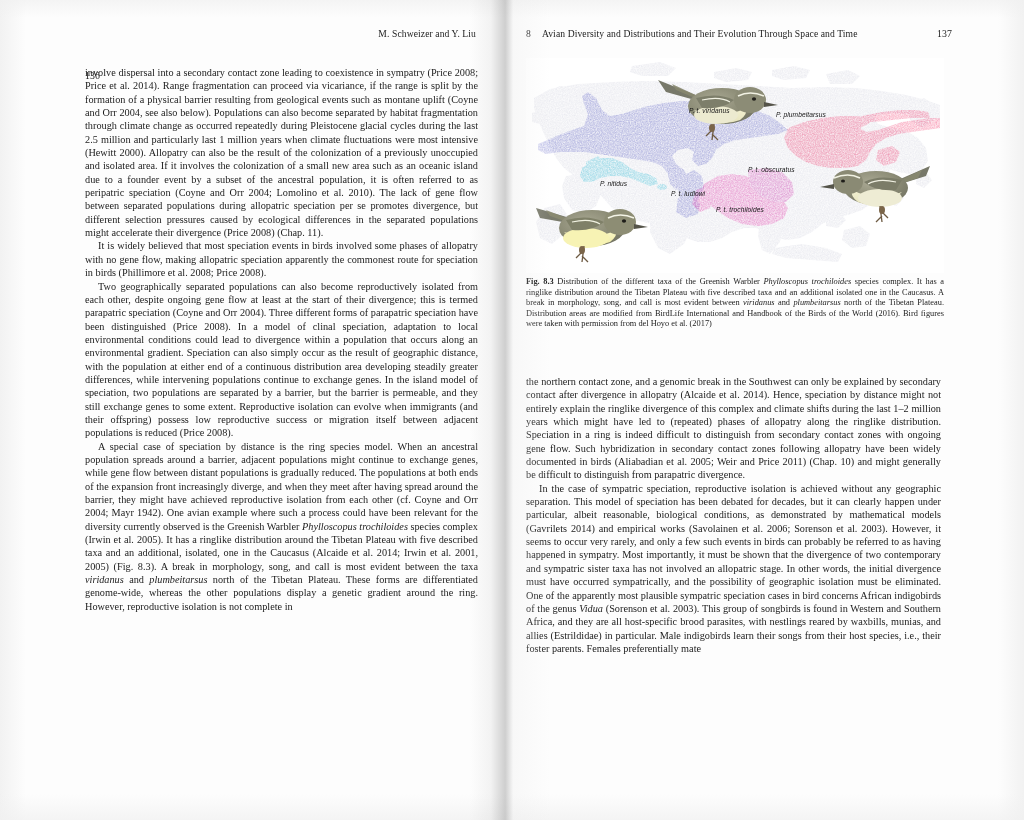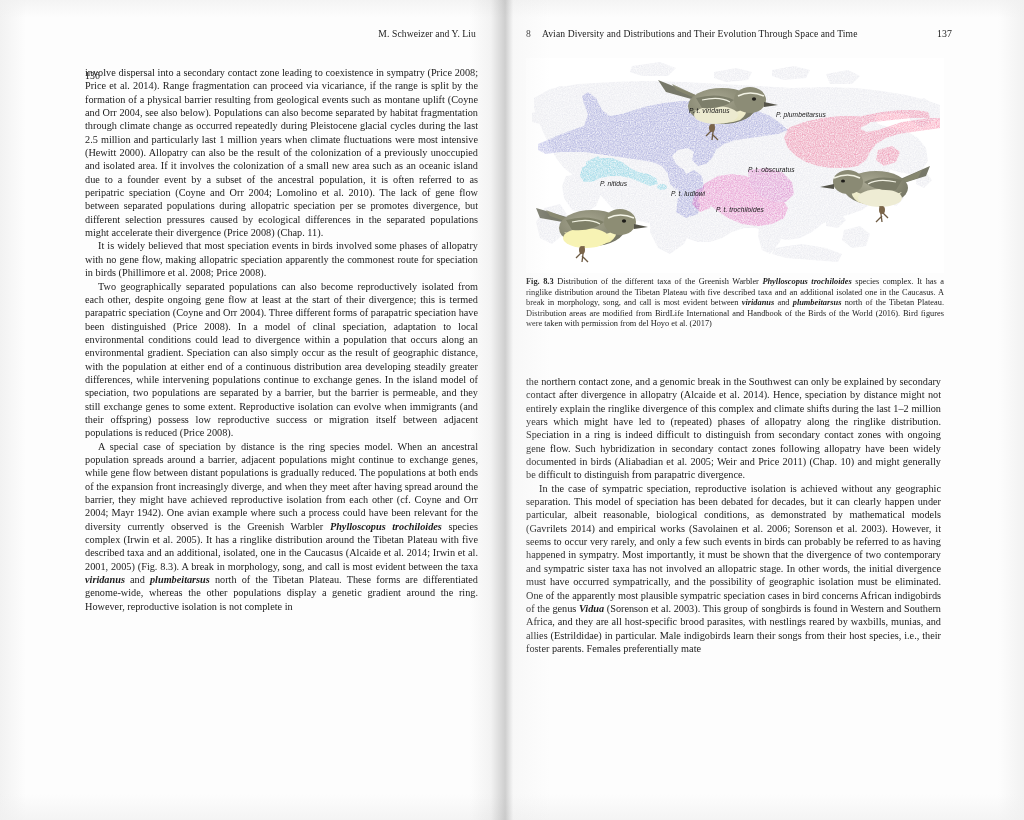--- a/index.html
+++ b/index.html
@@ -95,21 +95,21 @@
     text-justify: inter-word;
     hyphens: manual;
   }
   .left .col  { left: 85px; width: 393px; top: 66px; }
   .right .col.lower { left: 14px; width: 415px; top: 375px; }
 
   .col p { margin: 0; text-indent: 13px; }
   .col p.noind { text-indent: 0; }
   .col p + p { margin-top: 0px; }
 
-  i, em { font-style: italic; font-weight: bold; }
+  i, em { font-style: italic; }
 
   
   .figure {
     position: absolute;
     left: 14px;
     top: 58px;
     width: 418px;
   }
   .mapbox {
     position: relative;

